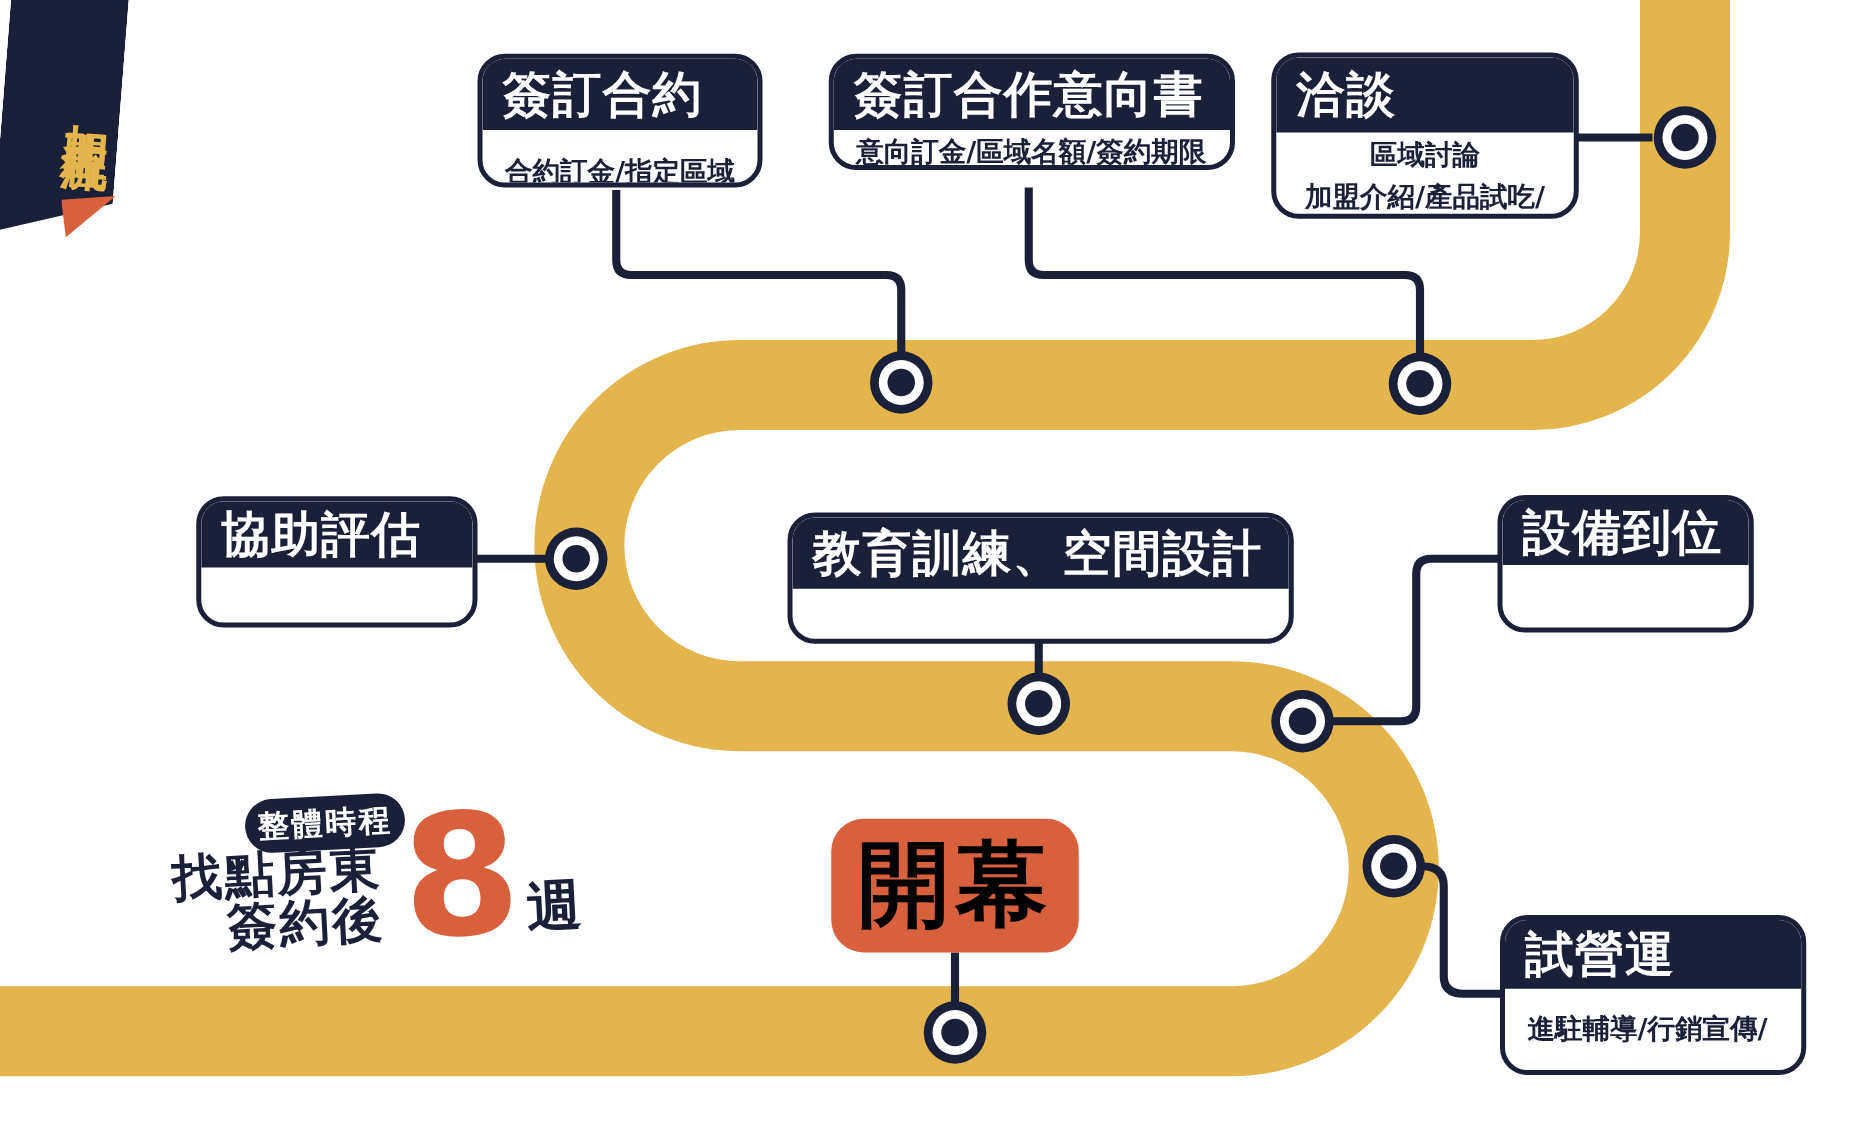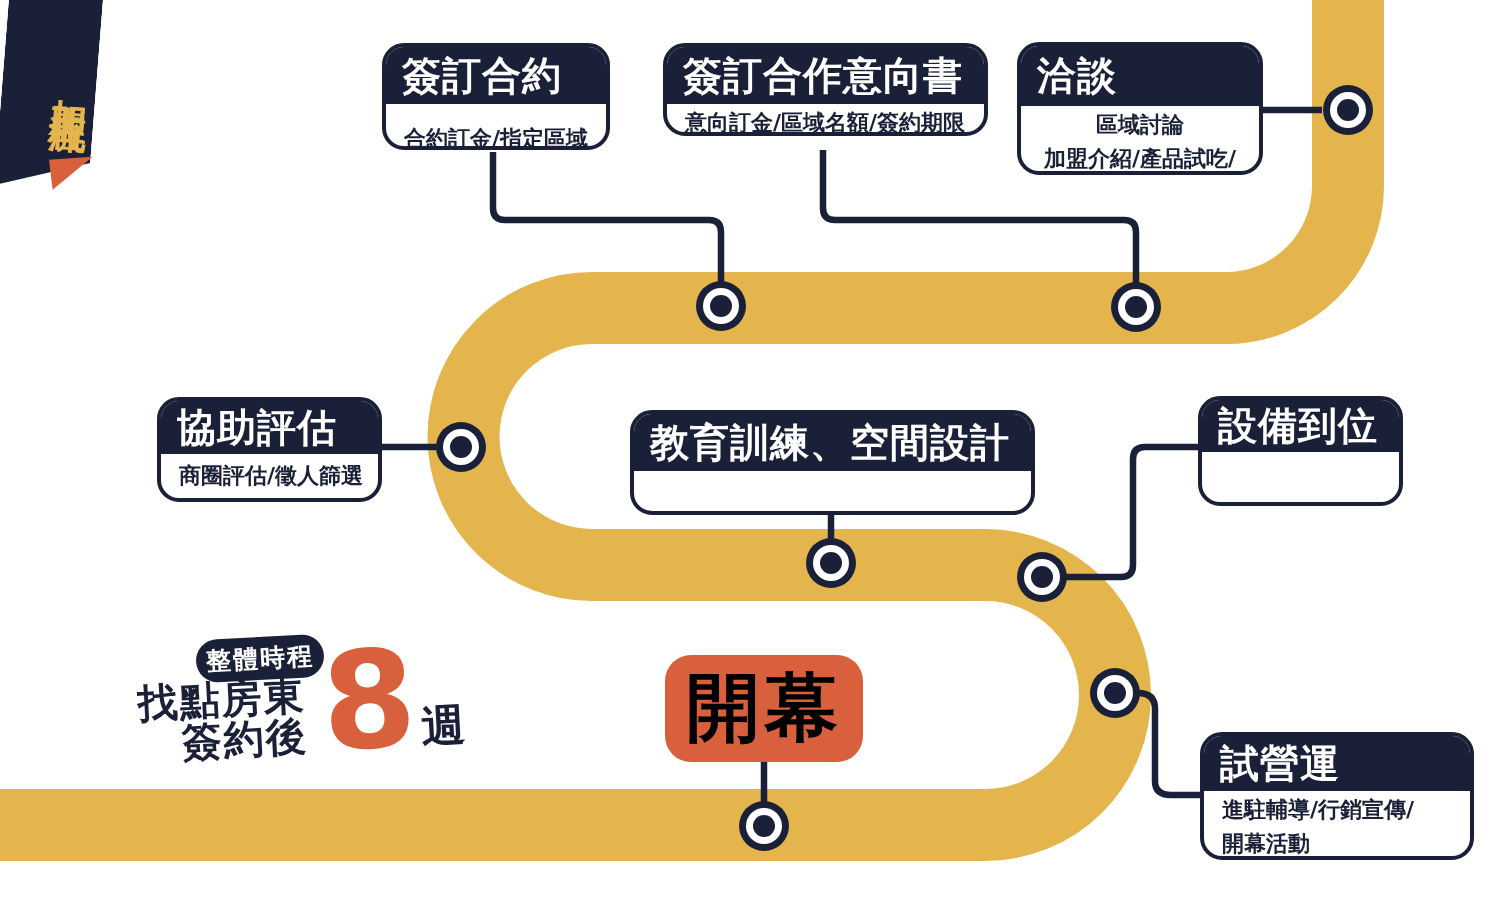--- a/index.html
+++ b/index.html
@@ -33,21 +33,21 @@
   .box-loi        {left:663px;top:43px;width:325px;height:93px;}
   .box-loi        .step-header{height:57px;}
   .box-negotiation{left:1017px;top:42px;width:246px;height:133px;text-align:center;}
   .box-negotiation .step-header{height:60px;}
   .box-evaluation {left:157px;top:397px;width:225px;height:105px;justify-content:space-between;}
   .box-evaluation .step-header{height:53px;}
   .box-training   {left:630px;top:410px;width:405px;height:105px;}
   .box-training   .step-header{height:57px;}
   .box-equipment  {left:1198px;top:396px;width:205px;height:110px;}
   .box-equipment  .step-header{height:52px;}
-  .box-trial      {left:1200px;top:732px;width:274px;height:128px;}
+  .box-trial      {left:1200px;top:732px;width:245px;height:128px;}
   .box-trial      .step-header{height:55px;}
 
   
   .opening-box{
     position:absolute;z-index:2;left:665px;top:655px;width:198px;height:107px;
     background:#D9603C;border-radius:26px;display:flex;align-items:center;
     justify-content:center;color:#000000;font-weight:bold;font-size:74px;
     letter-spacing:4px;
   }
 
@@ -176,39 +176,35 @@
 <div class="step-box box-negotiation">
   <div class="step-header">洽談</div>
   <div class="step-body">
     <div>區域討論</div>
     <div>加盟介紹/產品試吃/</div>
   </div>
 </div>
 
 <div class="step-box box-evaluation">
   <div class="step-header">協助評估</div>
-  <div class="step-body">
-    <div>商圈評估/徵人篩選</div>
-  </div>
 </div>
 
 <div class="step-box box-training">
   <div class="step-header">教育訓練、空間設計</div>
 </div>
 
 <div class="step-box box-equipment">
   <div class="step-header">設備到位</div>
   <div class="step-body"></div>
 </div>
 
 <div class="step-box box-trial">
   <div class="step-header">試營運</div>
   <div class="step-body">
     <div>進駐輔導/行銷宣傳/</div>
-    <div>開幕活動</div>
   </div>
 </div>
 
 <div class="opening-box">
   <span>開幕</span>
 </div>
 
 <div class="timeline-badge">
   <span>整體時程</span>
 </div>

